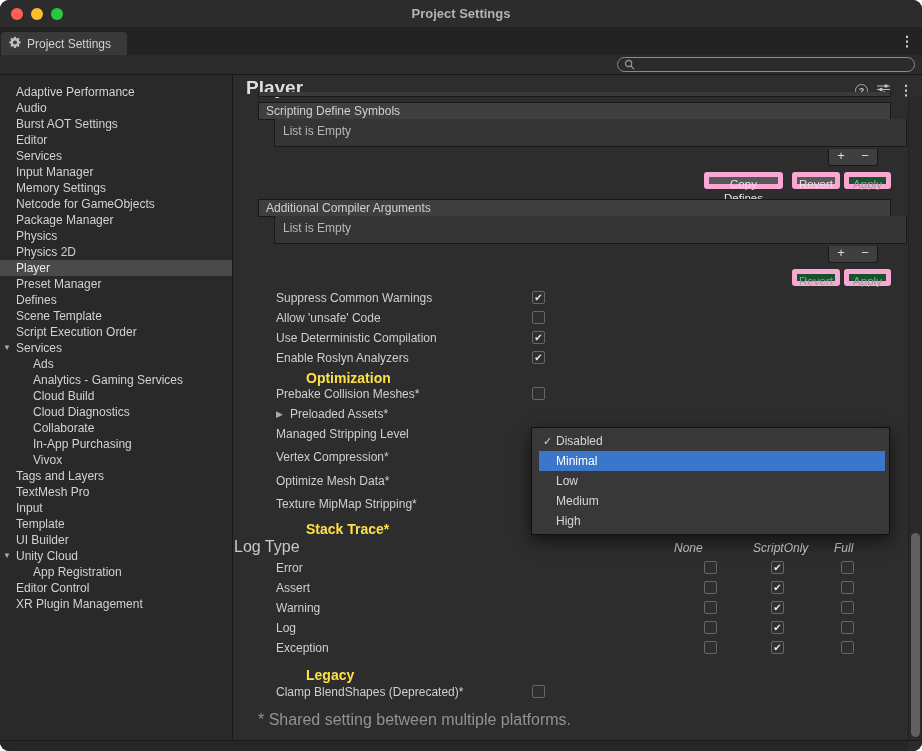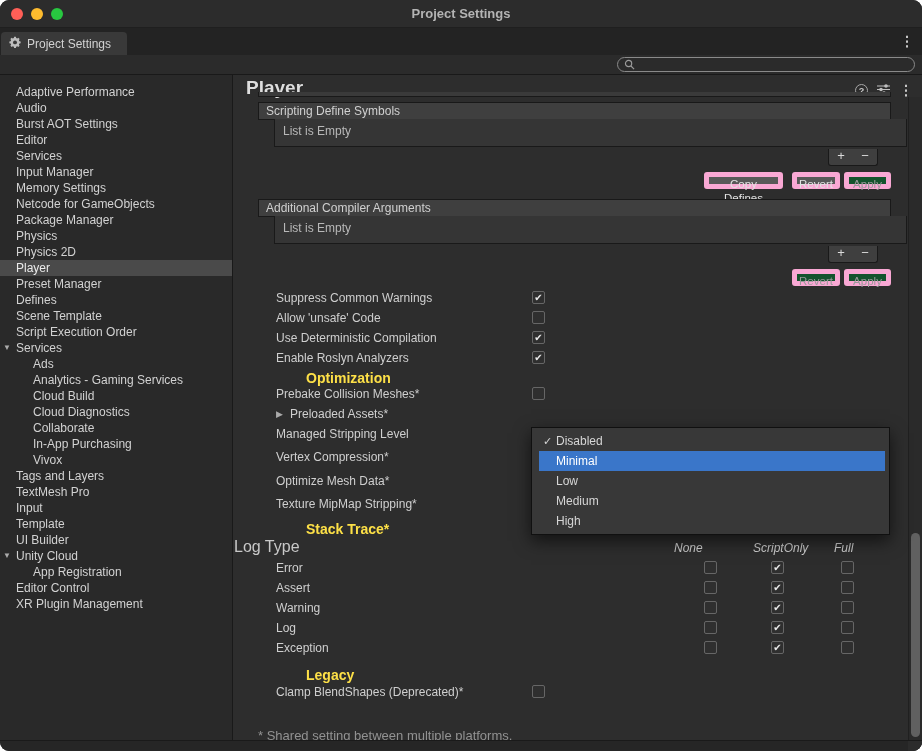--- a/index.html
+++ b/index.html
@@ -85,21 +85,21 @@
   .opt.hl{background:var(--accent-blue,#3a76c9);color:#ffffff;}
   
   .logtype{position:absolute;top:463px;left:0;right:20px;height:20px;}
   .cols{position:absolute;top:0;left:0;right:0;bottom:0;font-style:italic;}
   .col{position:absolute;top:3px;font-size:12px;color:#cfcfcf;}
   .col.c0{left:440px;} .col.c1{left:519px;} .col.c2{left:600px;}
   .st-rows{position:absolute;top:483px;left:0;right:20px;}
   .strow{position:relative;height:20px;}
   .strow .checkbox{position:absolute;top:3px;}
   .strow .checkbox.pos0{left:470px;} .strow .checkbox.pos1{left:537px;} .strow .checkbox.pos2{left:607px;}
-  .footnote{position:absolute;left:24px;top:636px;font-size:13px;color:#929292;margin-top:17px;}
+  .footnote{position:absolute;left:24px;top:636px;font-size:16px;color:#929292;}
   
   .vscroll{position:absolute;right:0;top:22px;width:14px;height:643px;background:#2a2a2a;border-left:1px solid #202020;}
   .vthumb{position:absolute;left:2px;width:9px;top:436px;height:204px;background:#606060;border-radius:5px;}
   
   .bottombar{position:absolute;left:0;right:0;bottom:0;height:11px;background:#262626;border-top:1px solid #1a1a1a;}
   .corner{position:absolute;right:0;bottom:0;width:14px;height:10px;background:#2c2c2c;}
 </style>
 </head>
 <body>
 

